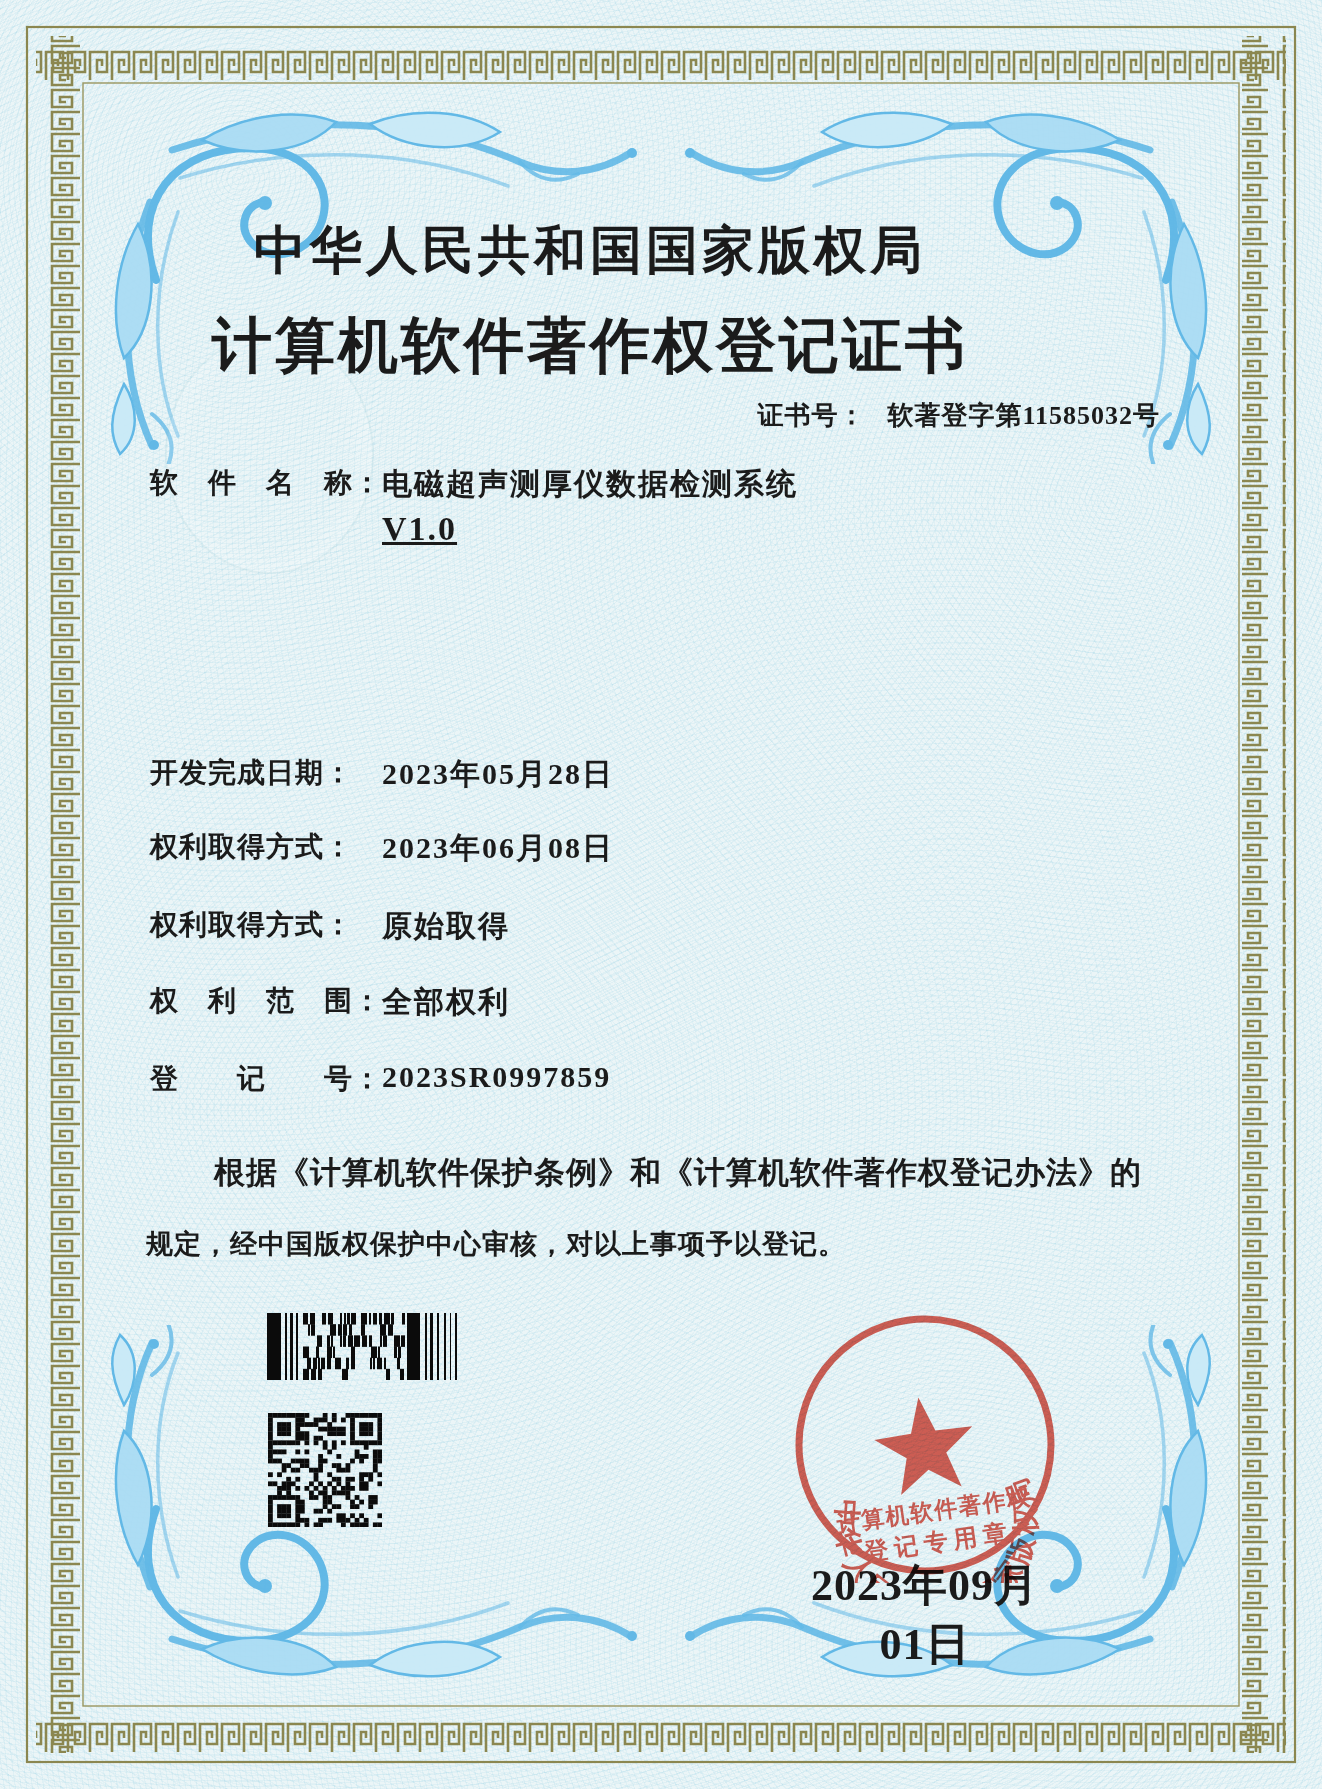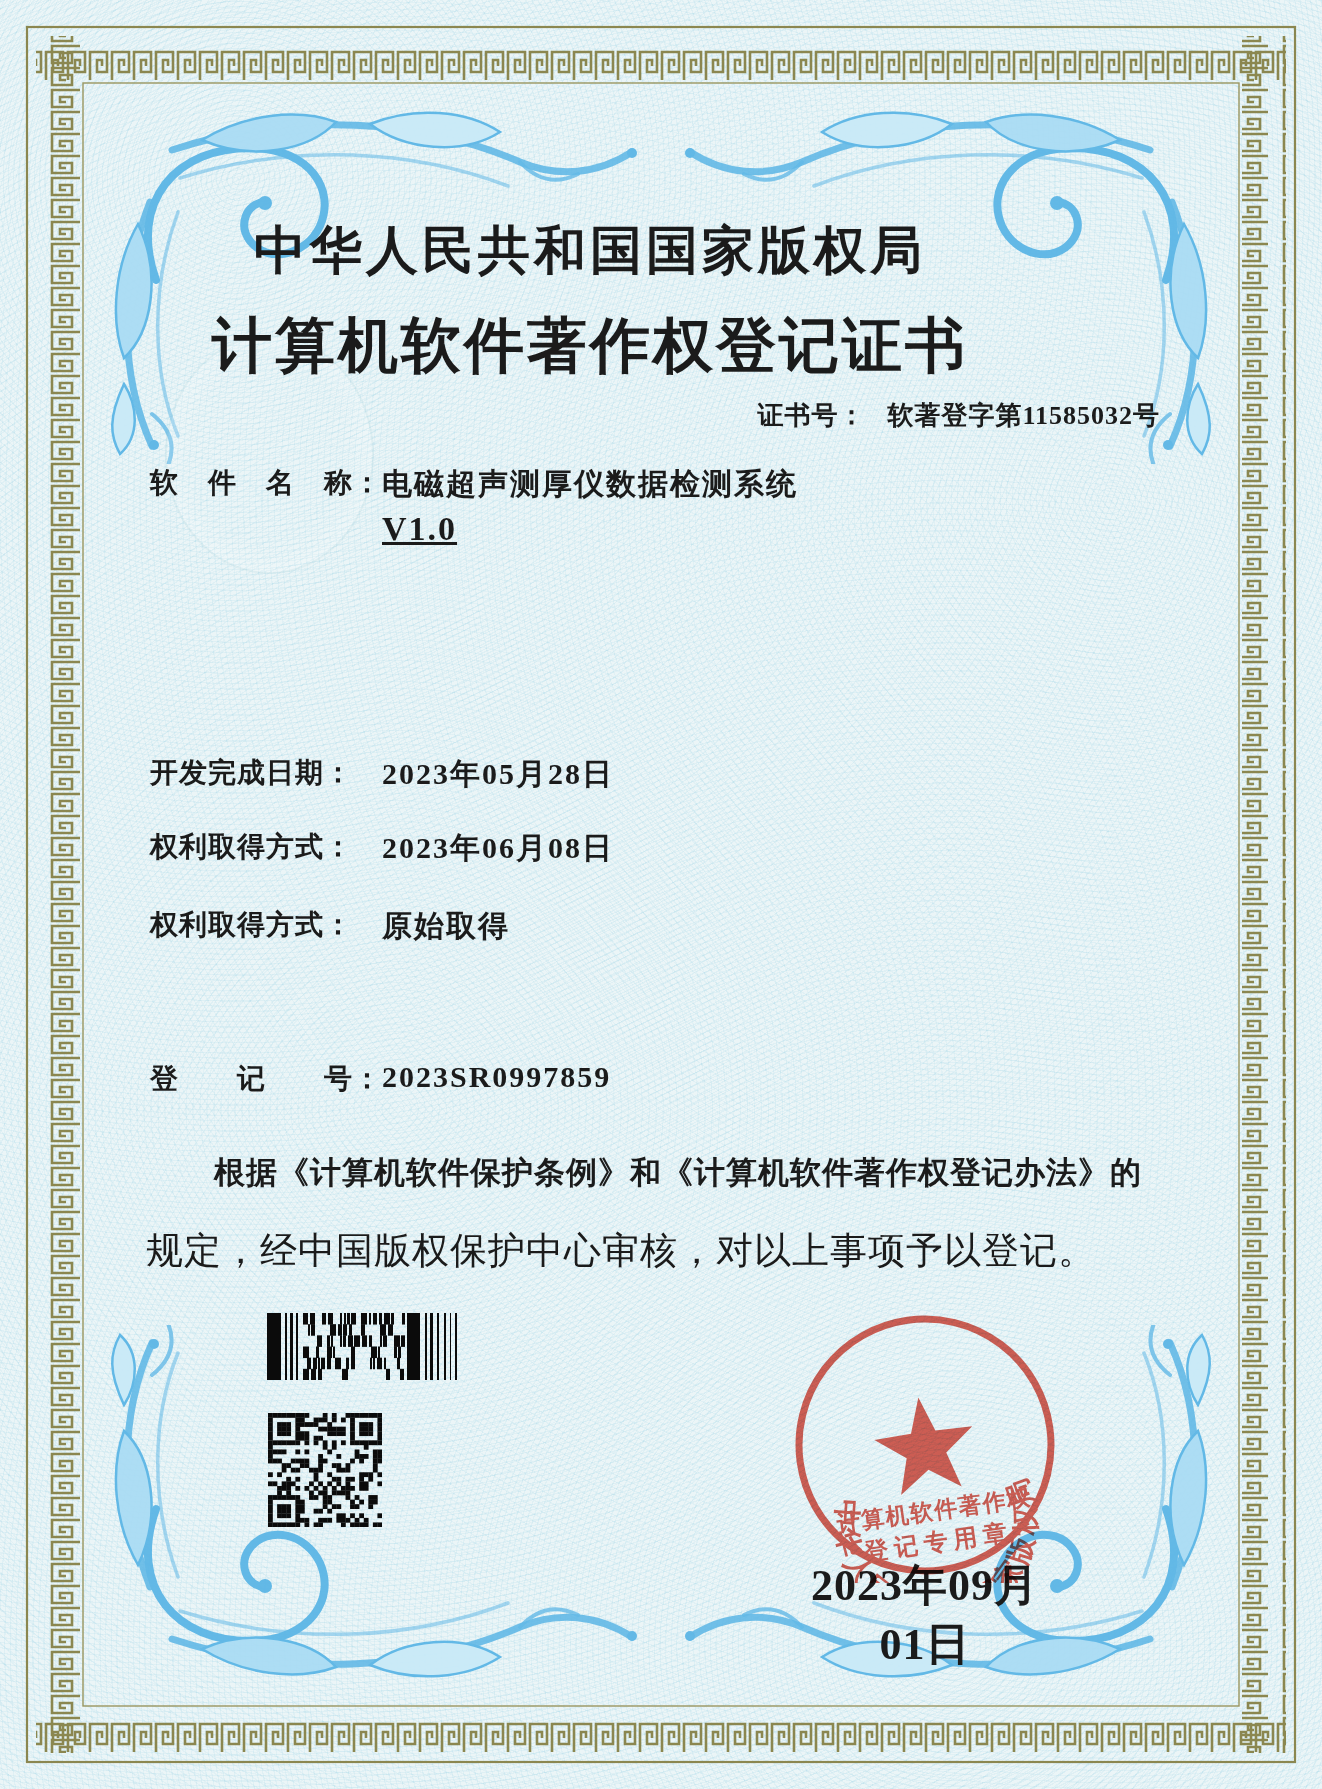--- a/index.html
+++ b/index.html
@@ -42,21 +42,21 @@
   .certno{
     left:620px;top:398px;width:540px;text-align:right;
     font-size:26px;font-weight:700;letter-spacing:1px;
   }
   .certno .lbl{margin-right:22px;}
   .frow{left:150px;display:flex;font-weight:700;}
   .frow .flabel{width:232px;font-size:28px;letter-spacing:1px;flex:none;}
   .frow .fvalue{font-size:30px;letter-spacing:2px;}
   .fvalue2{left:382px;font-size:34px;font-weight:700;letter-spacing:2px;text-decoration:underline;}
   .stmt1{left:190px;top:1152px;font-size:31px;font-weight:700;letter-spacing:1px;margin-left:24px;}
-  .stmt2{left:146px;top:1226px;font-size:37px;font-weight:400;letter-spacing:1px;}
+  .stmt2{left:146px;top:1226px;font-size:27px;font-weight:700;letter-spacing:1px;}
   .issue-date{
     left:800px;top:1556px;width:250px;text-align:center;
     font-size:44px;font-weight:700;letter-spacing:1px;z-index:6;
   }
   .seal{left:787px;top:1307px;z-index:7;mix-blend-mode:multiply;opacity:.92;}
   .code{z-index:6;}
 </style>
 </head>
 <body>
 
@@ -188,20 +188,24 @@
   <div class="abs content frow" style="top:828px">
     <span class="flabel">权利取得方式：</span>
     <span class="fvalue">2023年06月08日</span>
   </div>
 
   <div class="abs content frow" style="top:906px">
     <span class="flabel">权利取得方式：</span>
     <span class="fvalue">原始取得</span>
   </div>
 
+  <div class="abs content frow" style="top:982px">
+    <span class="flabel">权　利　范　围：</span>
+    <span class="fvalue">全部权利</span>
+  </div>
 
   <div class="abs content frow" style="top:1060px">
     <span class="flabel">登　　记　　号：</span>
     <span class="fvalue">2023SR0997859</span>
   </div>
 
   <div class="abs content stmt1">根据《计算机软件保护条例》和《计算机软件著作权登记办法》的</div>
   <div class="abs content stmt2">规定，经中国版权保护中心审核，对以上事项予以登记。</div>
 
   <svg id="barcode-svg" class="abs code" style="left:267px;top:1313px" width="193" height="67" viewBox="0 0 193 67">

